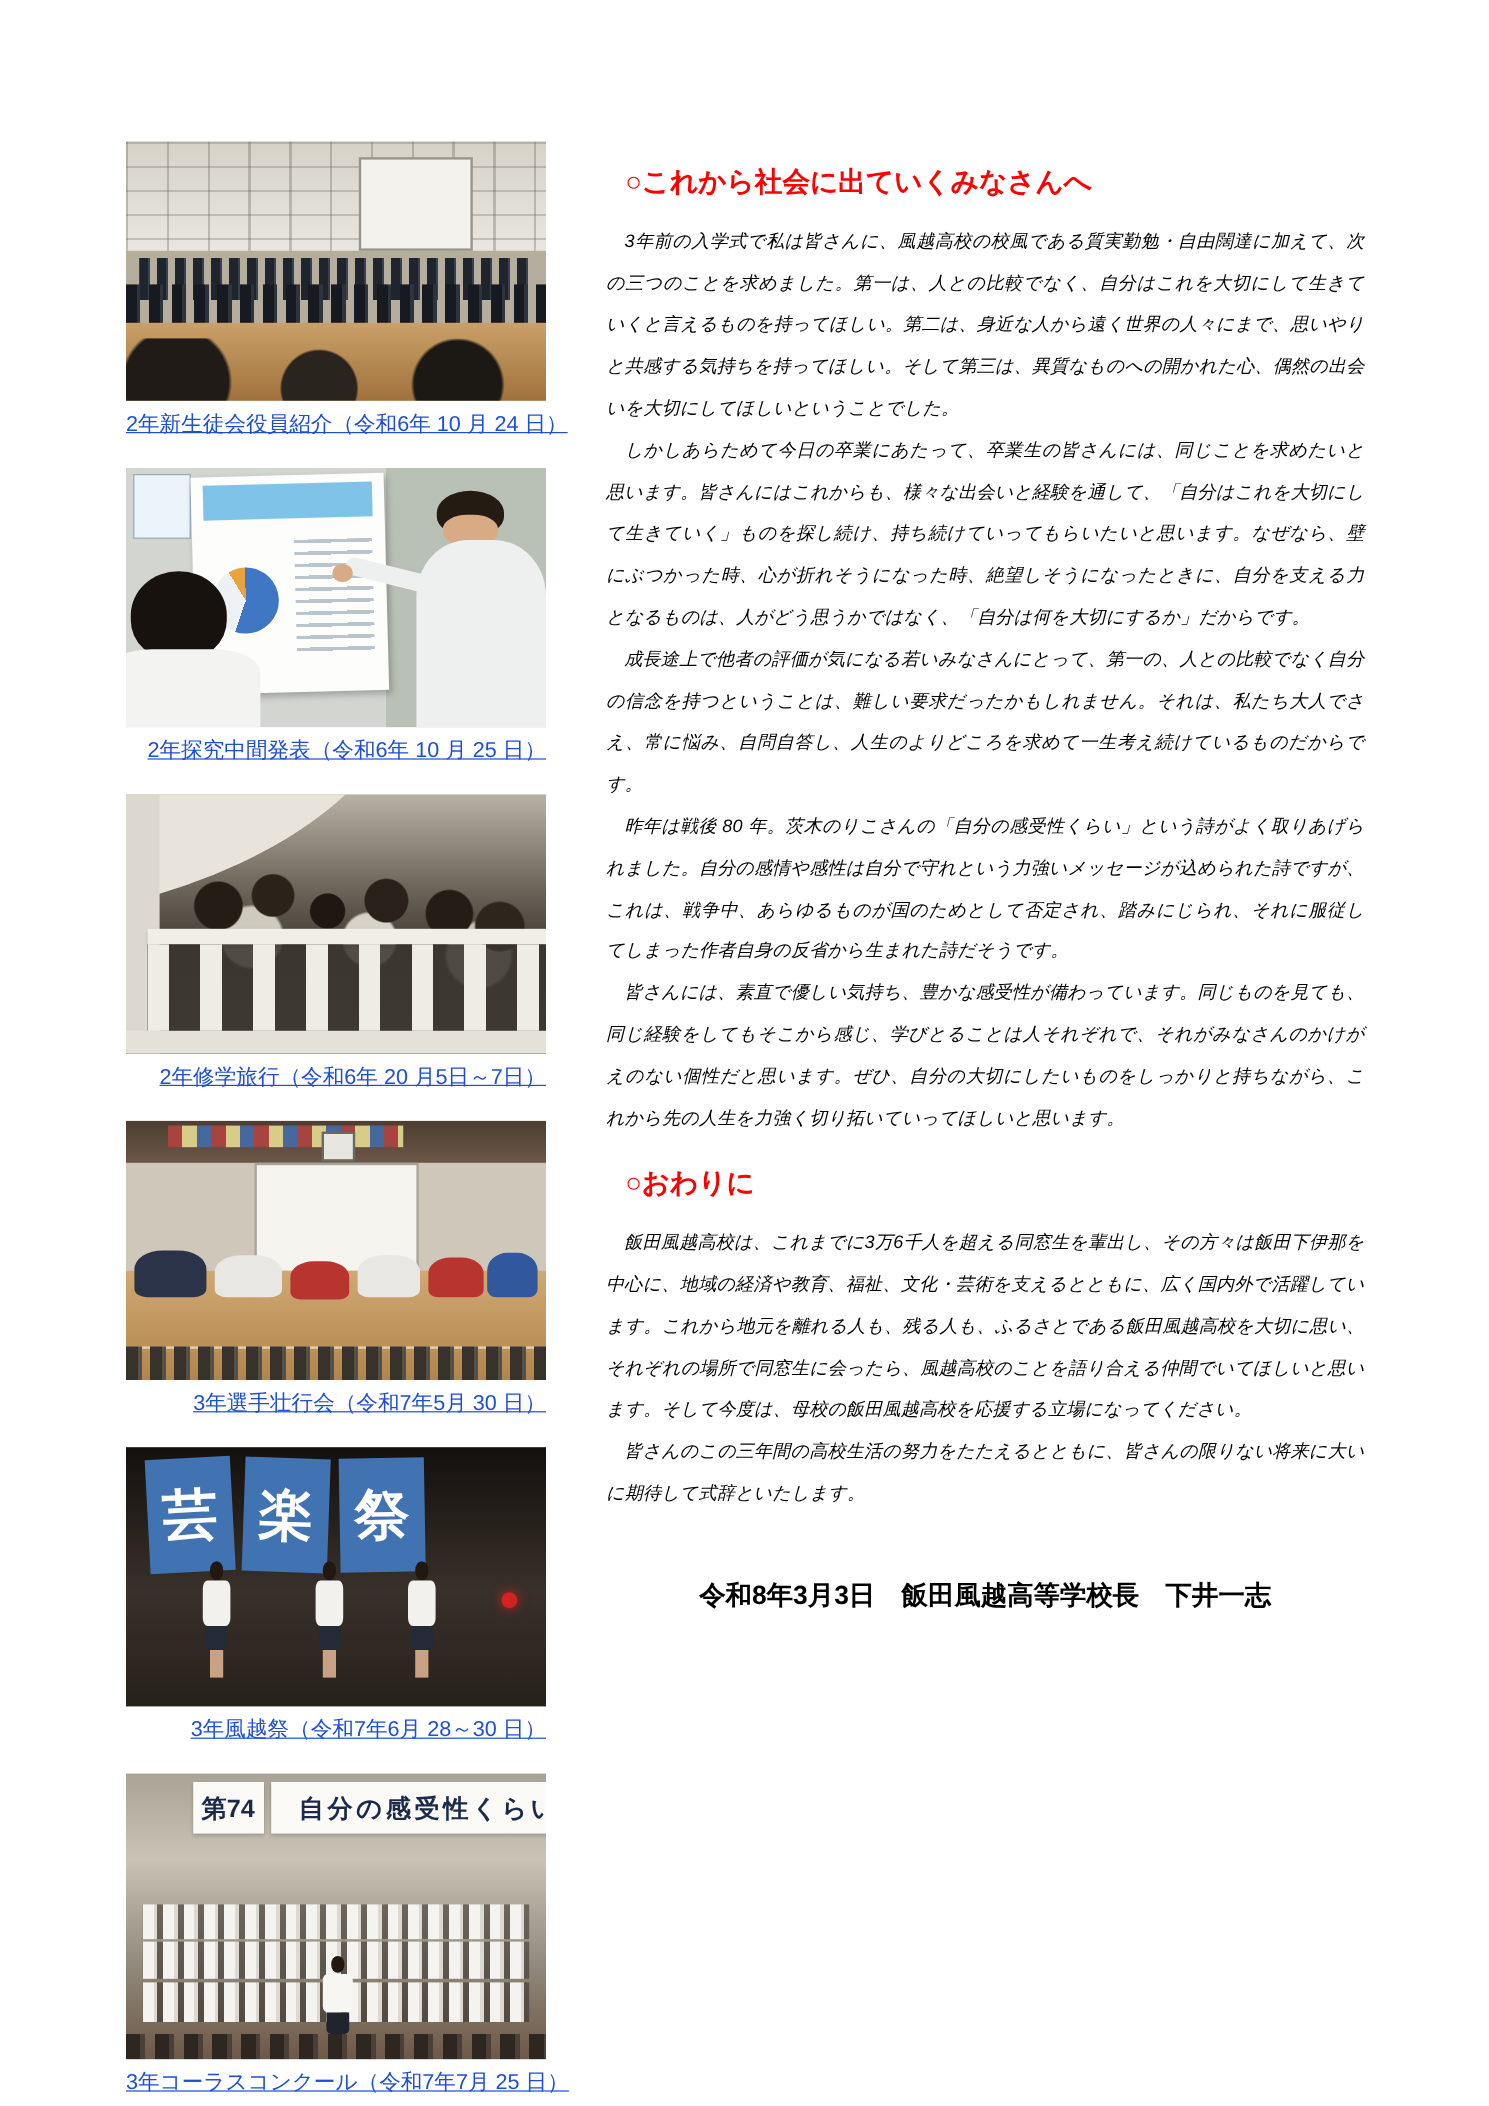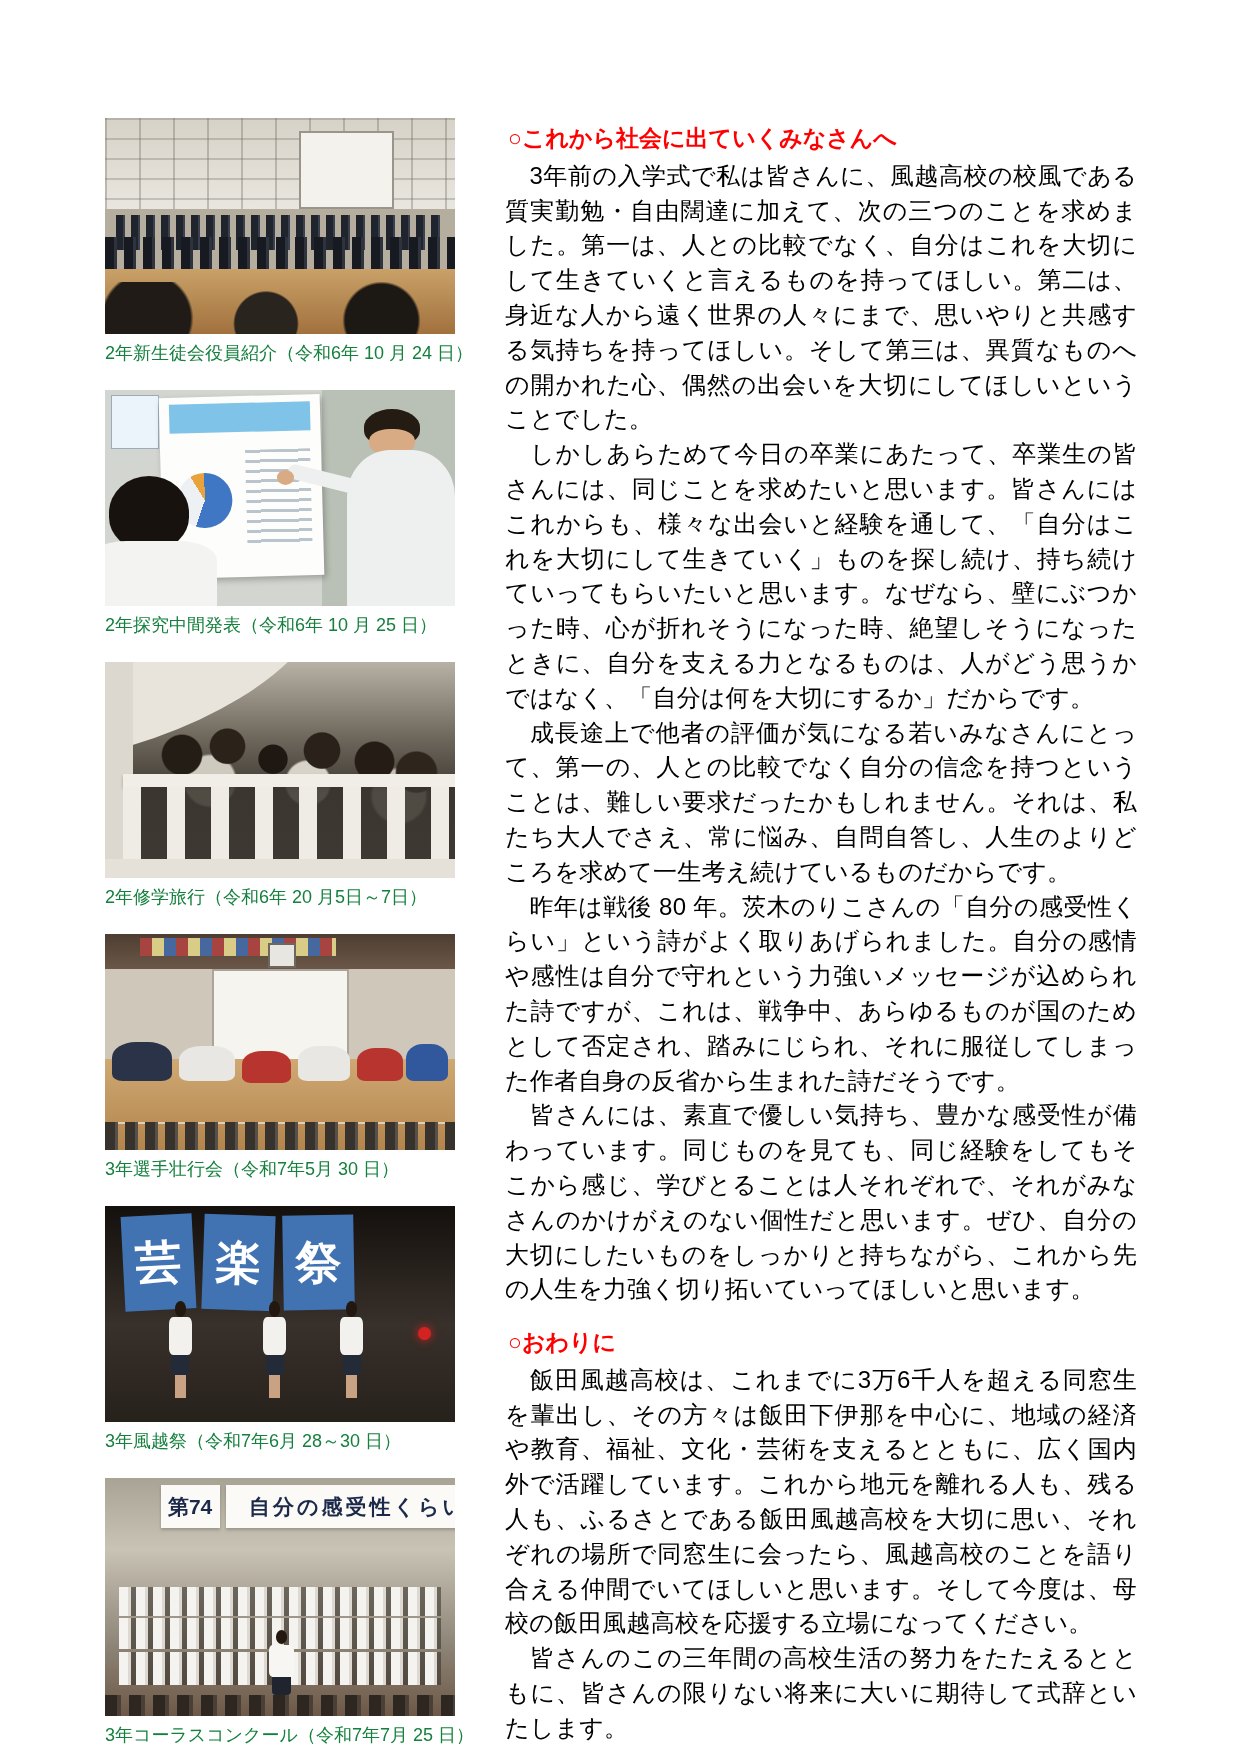--- a/index.html
+++ b/index.html
@@ -14,22 +14,23 @@
     gap:50px;
     font-family:"Liberation Sans","DejaVu Sans",sans-serif;
     color:#000;
     overflow:hidden;
   }
   
   .col-left{width:350px;flex:0 0 350px;}
   figure.block{margin:0 0 26px 0;}
   .photo{position:relative;width:350px;height:216px;overflow:hidden;background:#9a9democ;}
   figcaption{
-    margin-top:8px;text-align:left;font-size:18px;line-height:22px;color:#15803d;
+    margin-top:8px;text-align:right;font-size:18px;line-height:22px;color:#1d4ed8;
     white-space:nowrap;
+    text-decoration:underline;
   }
   
   .sc1{background:#b5ae9f;}
   .sc1-ceiling{position:absolute;left:0;top:0;width:100%;height:42%;
     background:
       repeating-linear-gradient(90deg,rgba(110,105,95,.35) 0 2px,transparent 2px 34px),
       repeating-linear-gradient(180deg,rgba(110,105,95,.30) 0 2px,transparent 2px 20px),
       linear-gradient(#d6d2c8,#e9e6df);}
   .sc1-screen{position:absolute;left:56%;top:7%;width:26%;height:34%;background:#f4f2ec;box-shadow:0 0 0 2px #9a958a;}
   .sc1-row1{position:absolute;left:3%;top:45%;width:94%;height:16%;
@@ -129,26 +130,26 @@
   .sc6-row3{top:73%;height:14%;}
   .sc6-solo{position:absolute;left:46%;bottom:4%;width:9%;height:32%;}
   .sc6-solo .head{width:36%;height:18%;background:#23180f;border-radius:50%;margin:0 auto;}
   .sc6-solo .torso{width:78%;height:42%;background:#f7f6f2;margin:2% auto 0;border-radius:16%;}
   .sc6-solo .skirt{width:60%;height:24%;background:#20242e;margin:0 auto;border-radius:0 0 22% 22%;}
   .sc6-front{position:absolute;bottom:0;left:0;width:100%;height:9%;
     background:repeating-linear-gradient(90deg,#2e2721 0 12px,#4a4038 12px 16px,transparent 16px 24px);}
   
   .col-right{flex:1;min-width:0;}
   .heading{
-    color:#ff0000;font-size:23px;font-weight:bold;line-height:34.8px;margin:3px;
+    color:#ff0000;font-size:23px;font-weight:bold;line-height:34.8px;margin:16px;
   }
   .heading.closing{margin-top:18px;}
   .body-p{
-    margin:0;font-size:24px;line-height:34.8px;
-    text-align:justify;letter-spacing:0.2px;
+    margin:0;font-size:15px;line-height:34.8px;
+    text-align:justify;letter-spacing:0.2px;font-style:italic;
   }
   .signature{
     margin-top:50px;font-size:22px;line-height:34.8px;text-align:center;font-weight:bold;
   }
 </style>
 </head>
 <body>
 
 <div class="page">
 

